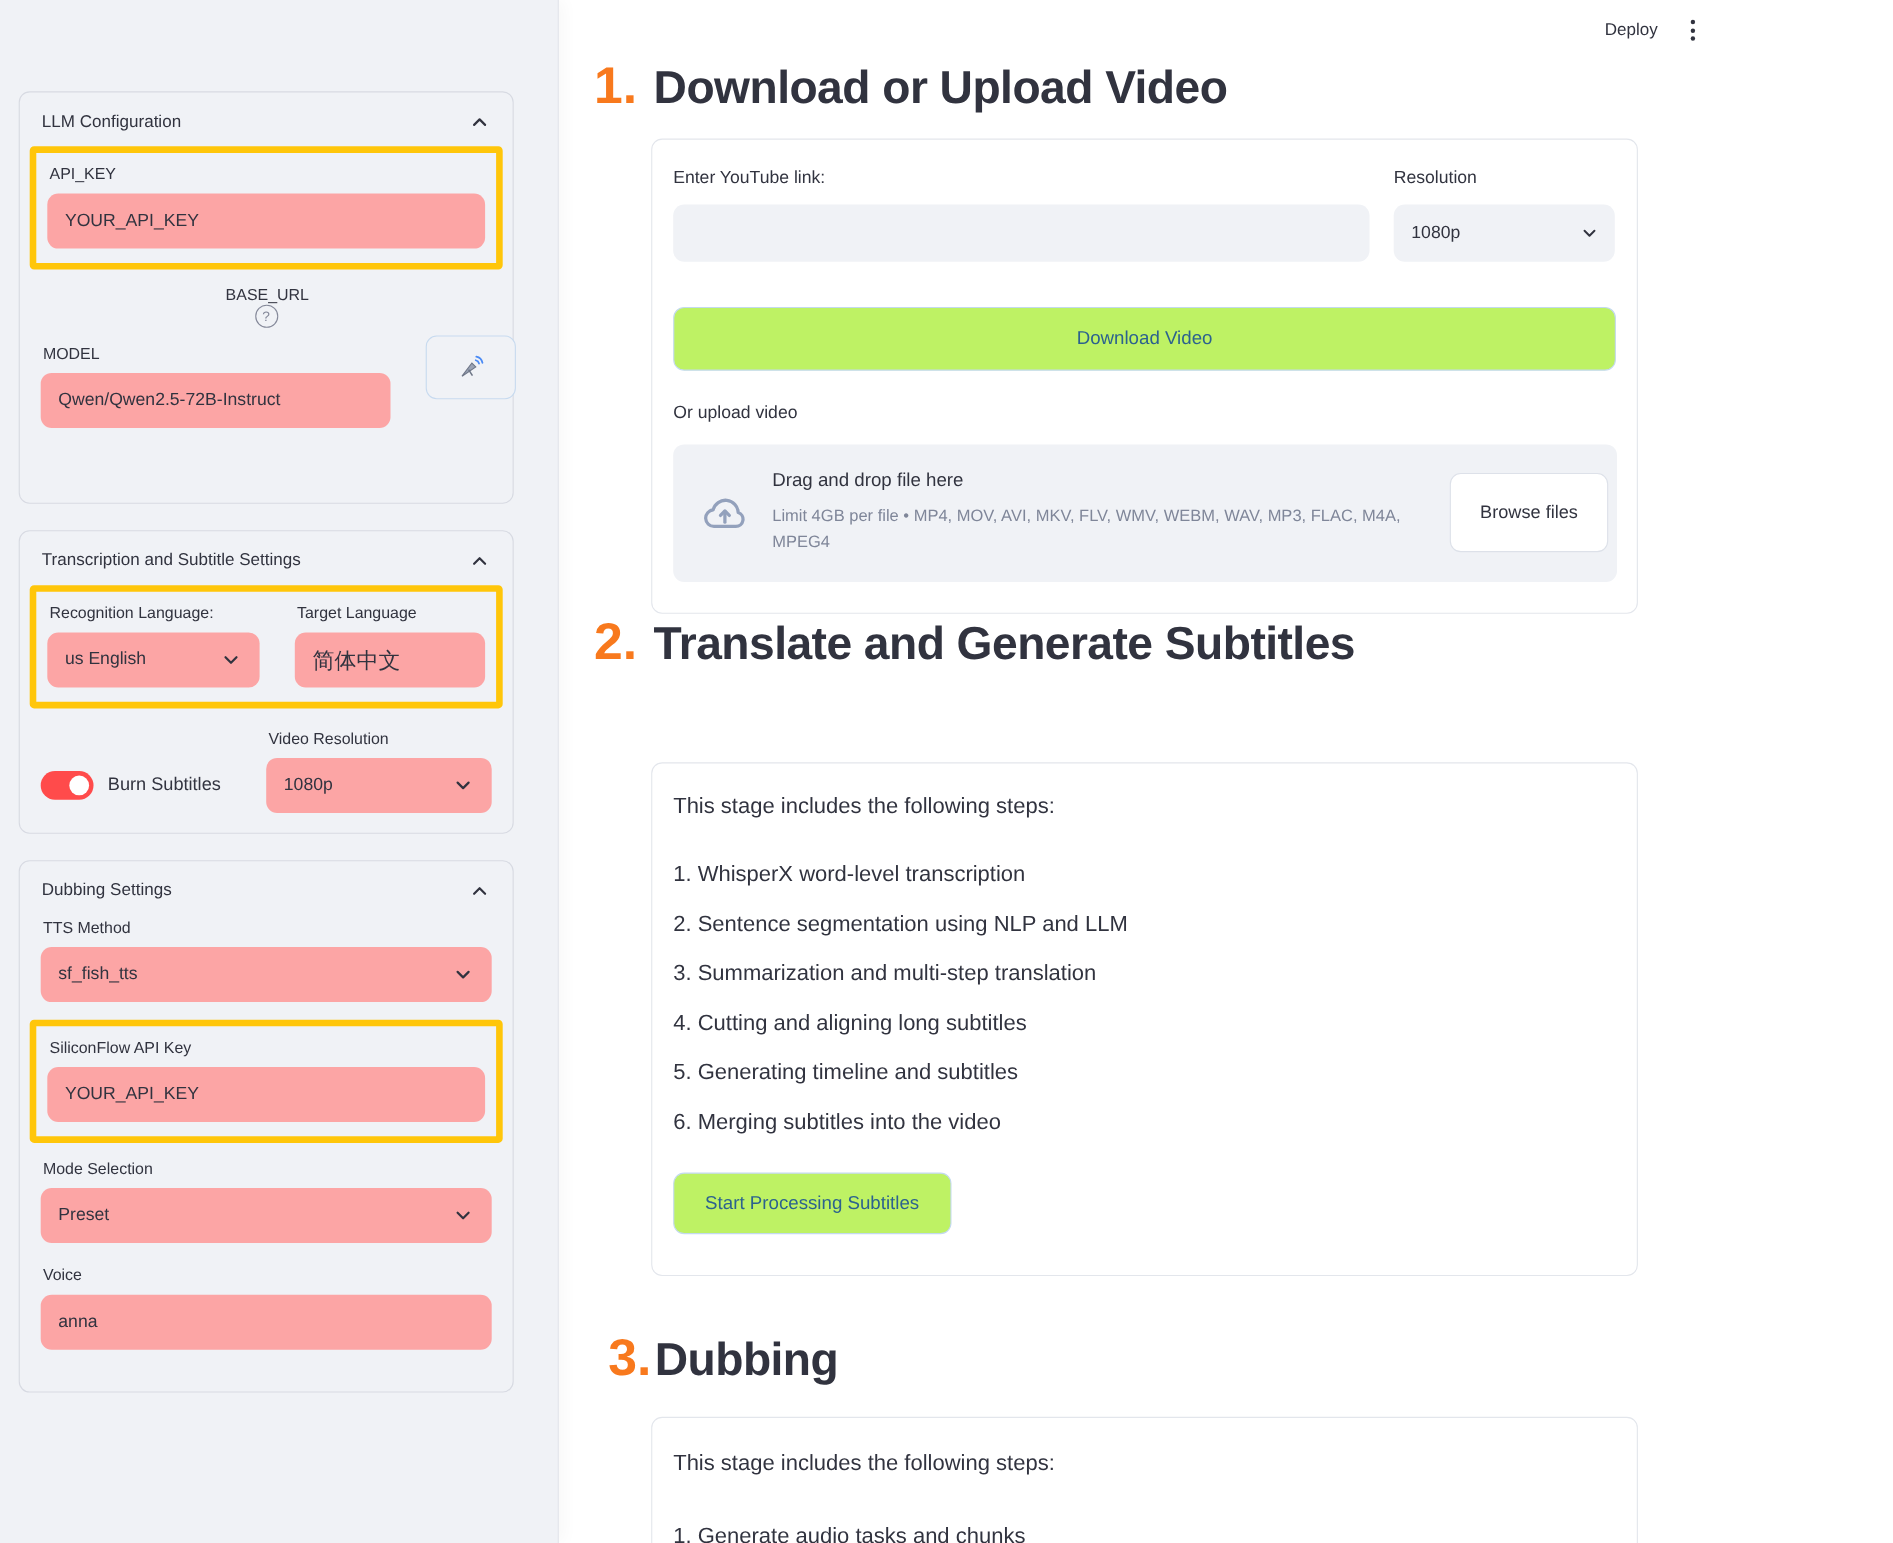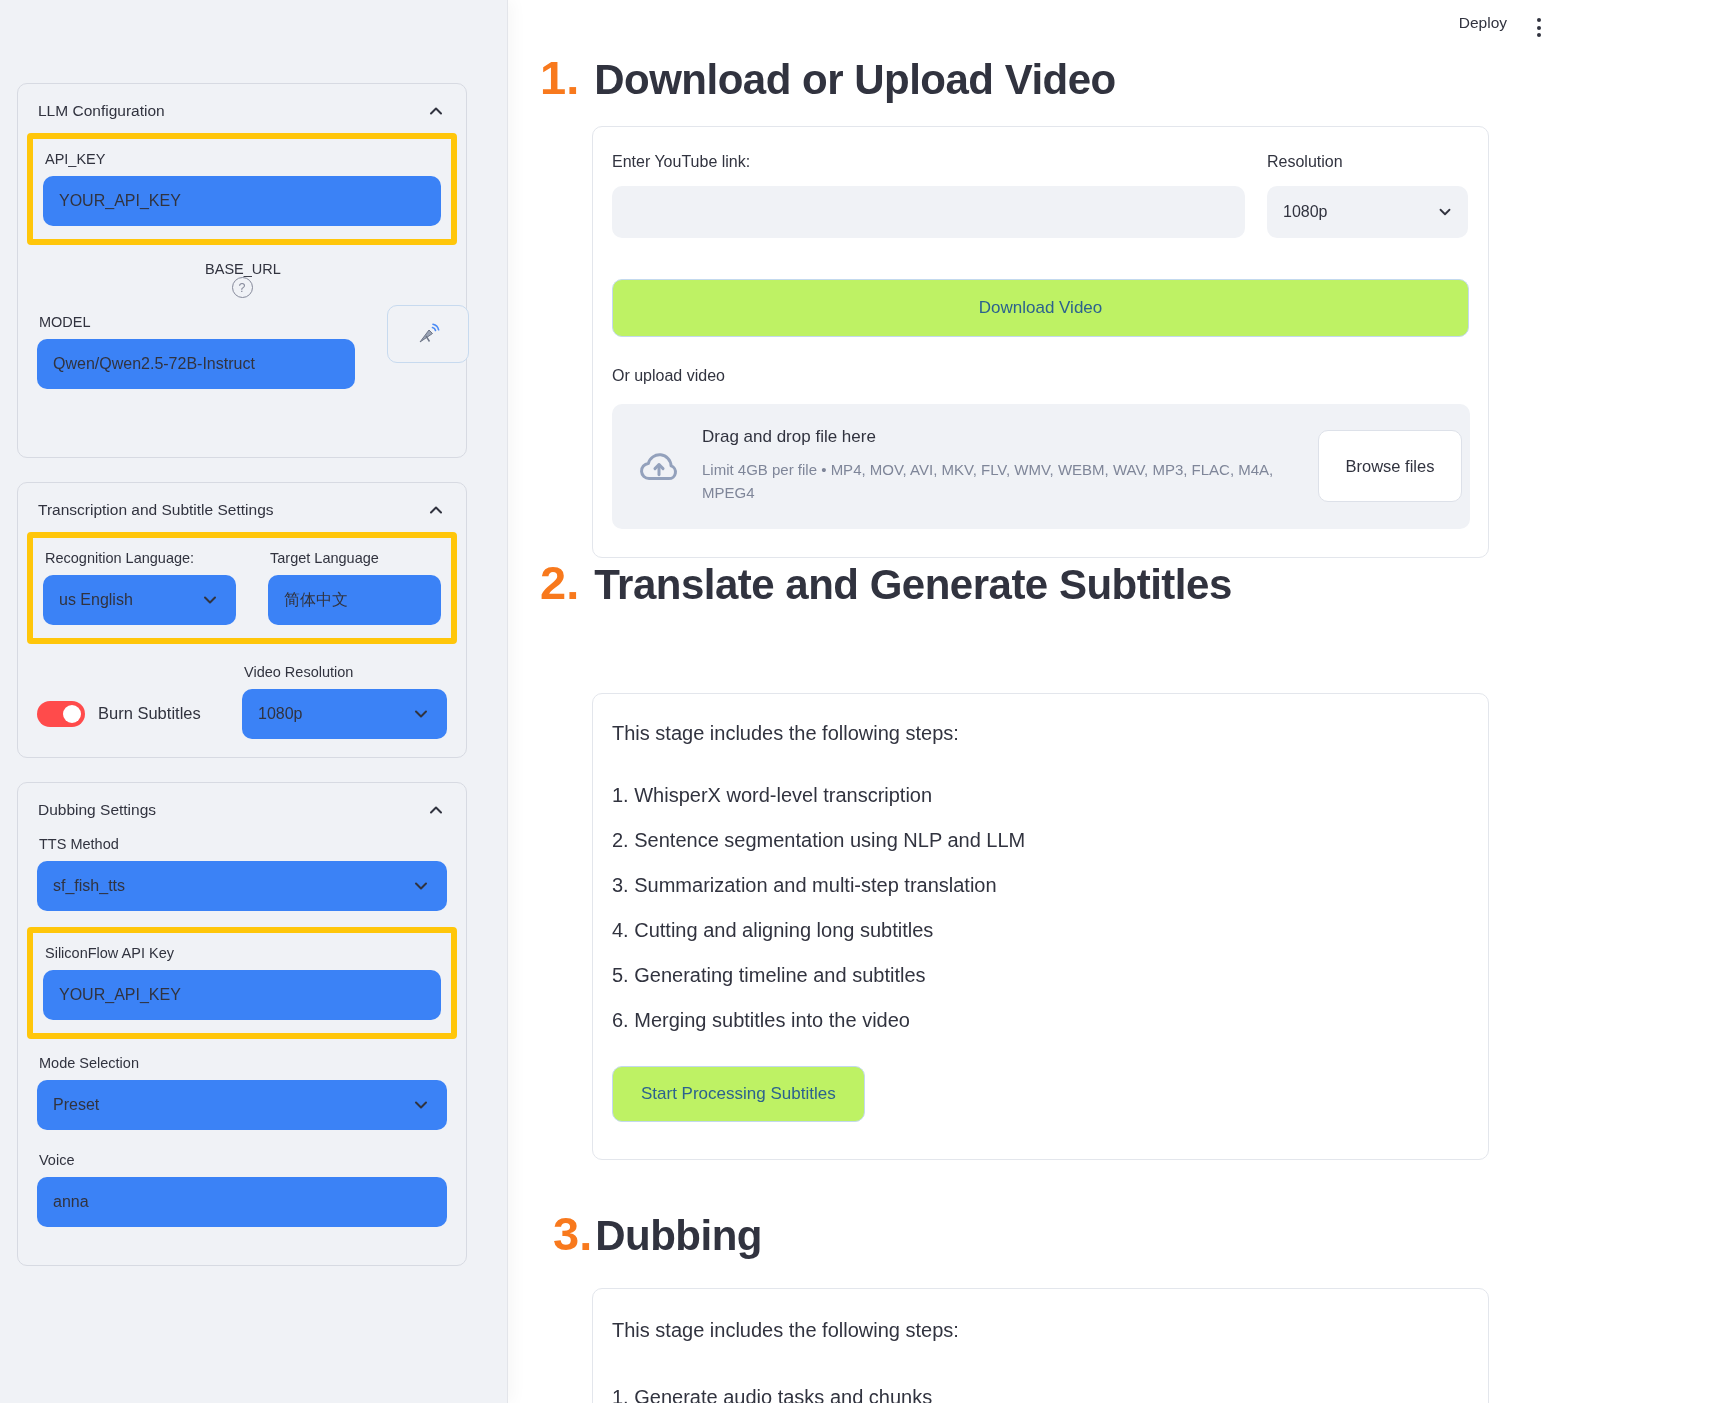--- a/index.html
+++ b/index.html
@@ -23,21 +23,21 @@
     display:flex;align-items:center;justify-content:space-between;
     padding:17px 20px 8px 20px;font-size:15.5px;color:#31333f;cursor:pointer;
   }
   .chev{width:20px;height:20px;flex:0 0 auto;}
   .hl{
     margin:4px 9px 0 9px;border:6px solid #ffc60a;border-radius:4px;
     padding:8px 10px 13px 10px;
   }
   .sb-label{font-size:14.5px;color:#31333f;margin:4px 0 9px 2px;}
   .sb-input, .sb-select{
-    box-sizing:border-box;width:100%;height:50px;border:none;background:#3b82f6;
+    box-sizing:border-box;width:100%;height:50px;border:none;background:#fca5a5;
     border-radius:10px;font-family:inherit;font-size:16px;color:#31333f;
     padding:0 16px;outline:none;
   }
   .sb-select{display:flex;align-items:center;justify-content:space-between;cursor:pointer;}
   .field{margin:16px 19px 0 19px;}
   .label-row{display:flex;align-items:center;justify-content:space-between;margin:0 0 9px 0;flex-direction:column;}
   .label-row .sb-label{margin:0 0 0 2px;}
   .help-icon{
     width:19px;height:19px;border:1.4px solid #85899a;border-radius:50%;
     color:#85899a;font-size:12.5px;display:flex;align-items:center;justify-content:center;
@@ -46,33 +46,33 @@
   .model-row{position:relative;}
   .model-row .sb-input{width:318px;}
   .test-btn{
     position:absolute;right:-22px;top:-34px;width:80px;height:56px;
     border:1px solid #c7daef;border-radius:10px;background:#f0f2f6;
     display:flex;align-items:center;justify-content:center;cursor:pointer;
   }
   .two-col{display:flex;gap:32px;}
   .two-col .col1{width:193px;flex:0 0 auto;}
   .two-col .col2{flex:1;}
-  .cjk{font-size:16px;}
+  .cjk{font-size:20px;}
   .bottom-row{display:flex;margin:16px 19px 0 19px;}
   .toggle-wrap{display:flex;align-items:center;gap:13px;margin-top:28px;}
   .toggle{
     position:relative;width:48px;height:26px;border-radius:13px;background:#ff4b4b;cursor:pointer;flex:0 0 auto;
   }
   .toggle .knob{
     position:absolute;right:4px;top:4px;width:18px;height:18px;border-radius:50%;background:#ffffff;
   }
   .toggle-label{font-size:16.5px;}
   .vres-col{margin-left:auto;width:205px;}
   
-  .topbar{position:absolute;top:14px;right:176px;display:flex;gap:26px;}
+  .topbar{position:absolute;top:14px;right:176px;display:flex;align-items:center;gap:26px;}
   .deploy{font-size:15.5px;color:#31333f;cursor:pointer;}
   .kebab{display:flex;flex-direction:column;gap:3.5px;padding:4px;cursor:pointer;}
   .kebab i{width:4px;height:4px;border-radius:50%;background:#31333f;display:block;}
   .sec-head{position:absolute;display:flex;align-items:baseline;}
   .sec-num{
     font-size:47px;font-weight:700;color:#f8791d;
     text-shadow:0 0 5px rgba(255,255,255,.95), 0 0 2px rgba(255,255,255,.9);
   }
   .sec-title{font-size:42px;font-weight:700;color:#31333f;letter-spacing:-.5px;}
   .gap-lg{margin-right:15px;}

